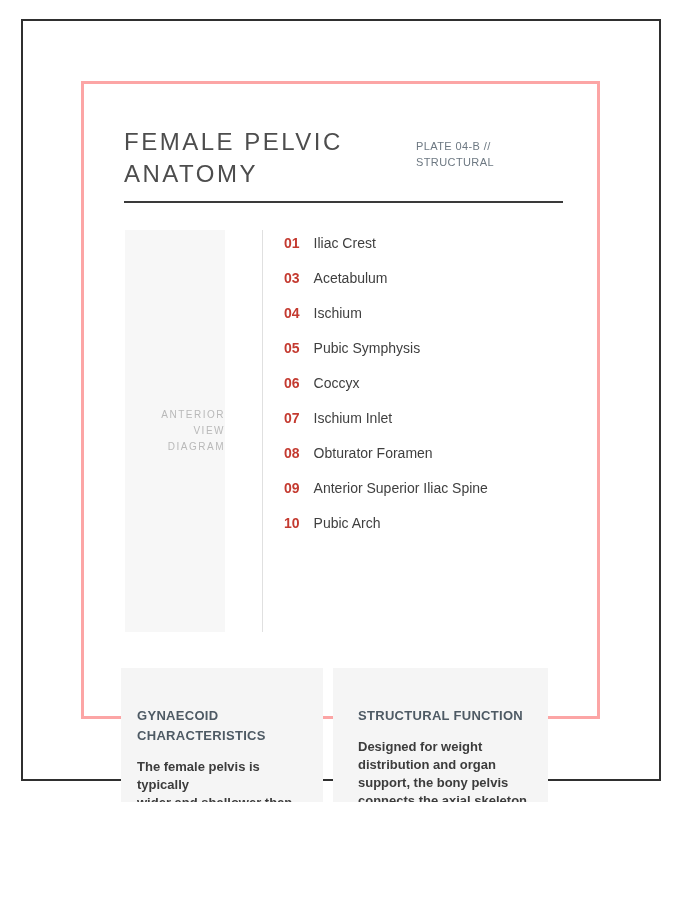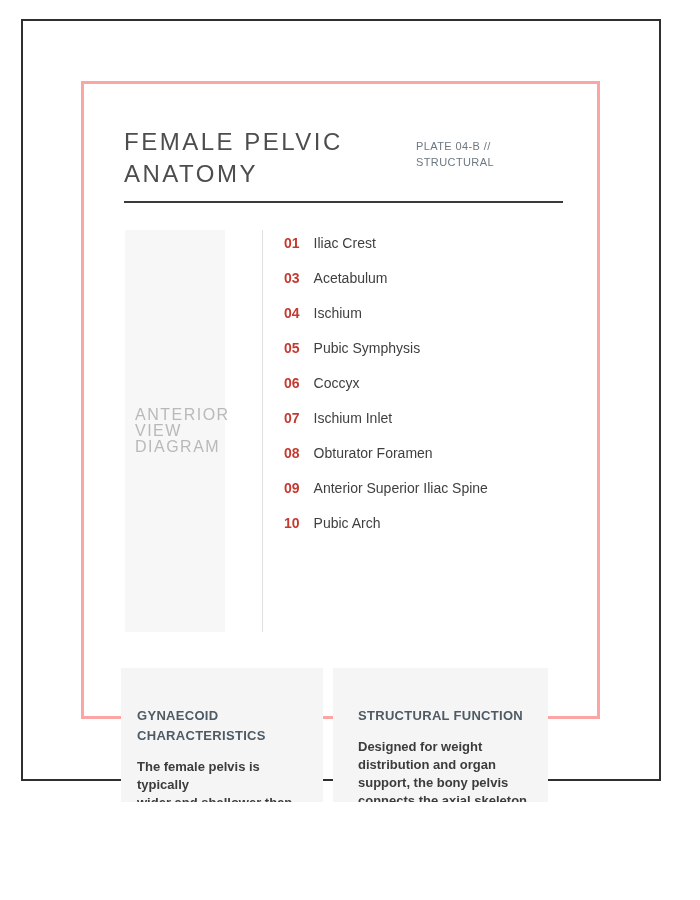--- a/index.html
+++ b/index.html
@@ -14,22 +14,22 @@
          border:3px solid #fca5a5; background:#ffffff; z-index:2; }
 
   .title{ position:absolute; left:40px; top:42px; font-size:24px; line-height:32px;
           font-weight:300; letter-spacing:2.5px; color:#4d4d4d; white-space:pre-line; }
   .plate{ position:absolute; left:332px; top:54px; font-size:11px; line-height:16px;
           letter-spacing:0.4px; color:#6d7882; white-space:pre-line; }
   .rule{ position:absolute; left:40px; top:117px; width:439px; height:2px; background:#3a3a3a; }
 
   .diagram-box{ position:absolute; left:41px; top:146px; width:100px; height:402px;
                 background:#f7f7f7; display:flex; align-items:center; }
-  .diagram-label{ padding-left:10px; font-size:16px; line-height:16px; letter-spacing:1.5px;
-                  color:#b9b9b9; white-space:pre-line; text-transform:uppercase; }
+  .diagram-label{ padding-left:10px; font-size:10px; line-height:16px; letter-spacing:1.5px;
+                  color:#b9b9b9; white-space:pre-line; text-transform:uppercase;text-align:right; }
 
   .v-divider{ position:absolute; left:178px; top:146px; width:1px; height:402px; background:#e0e0e0; }
 
   .legend{ position:absolute; left:200px; top:141px; width:290px; }
   .legend-row{ height:35px; display:flex; align-items:center;text-align:right; }
   .legend-num{ font-size:14px; font-weight:bold; color:#c43a30; margin-right:14px; }
   .legend-label{ font-size:14px; color:#3f3f3f; }
 
   .info-box{ position:absolute; top:668px; background:#f5f5f5; z-index:3; height:170px; }
   .info-box.left{ left:121px; width:202px; padding:20px 14px 20px 16px; }

